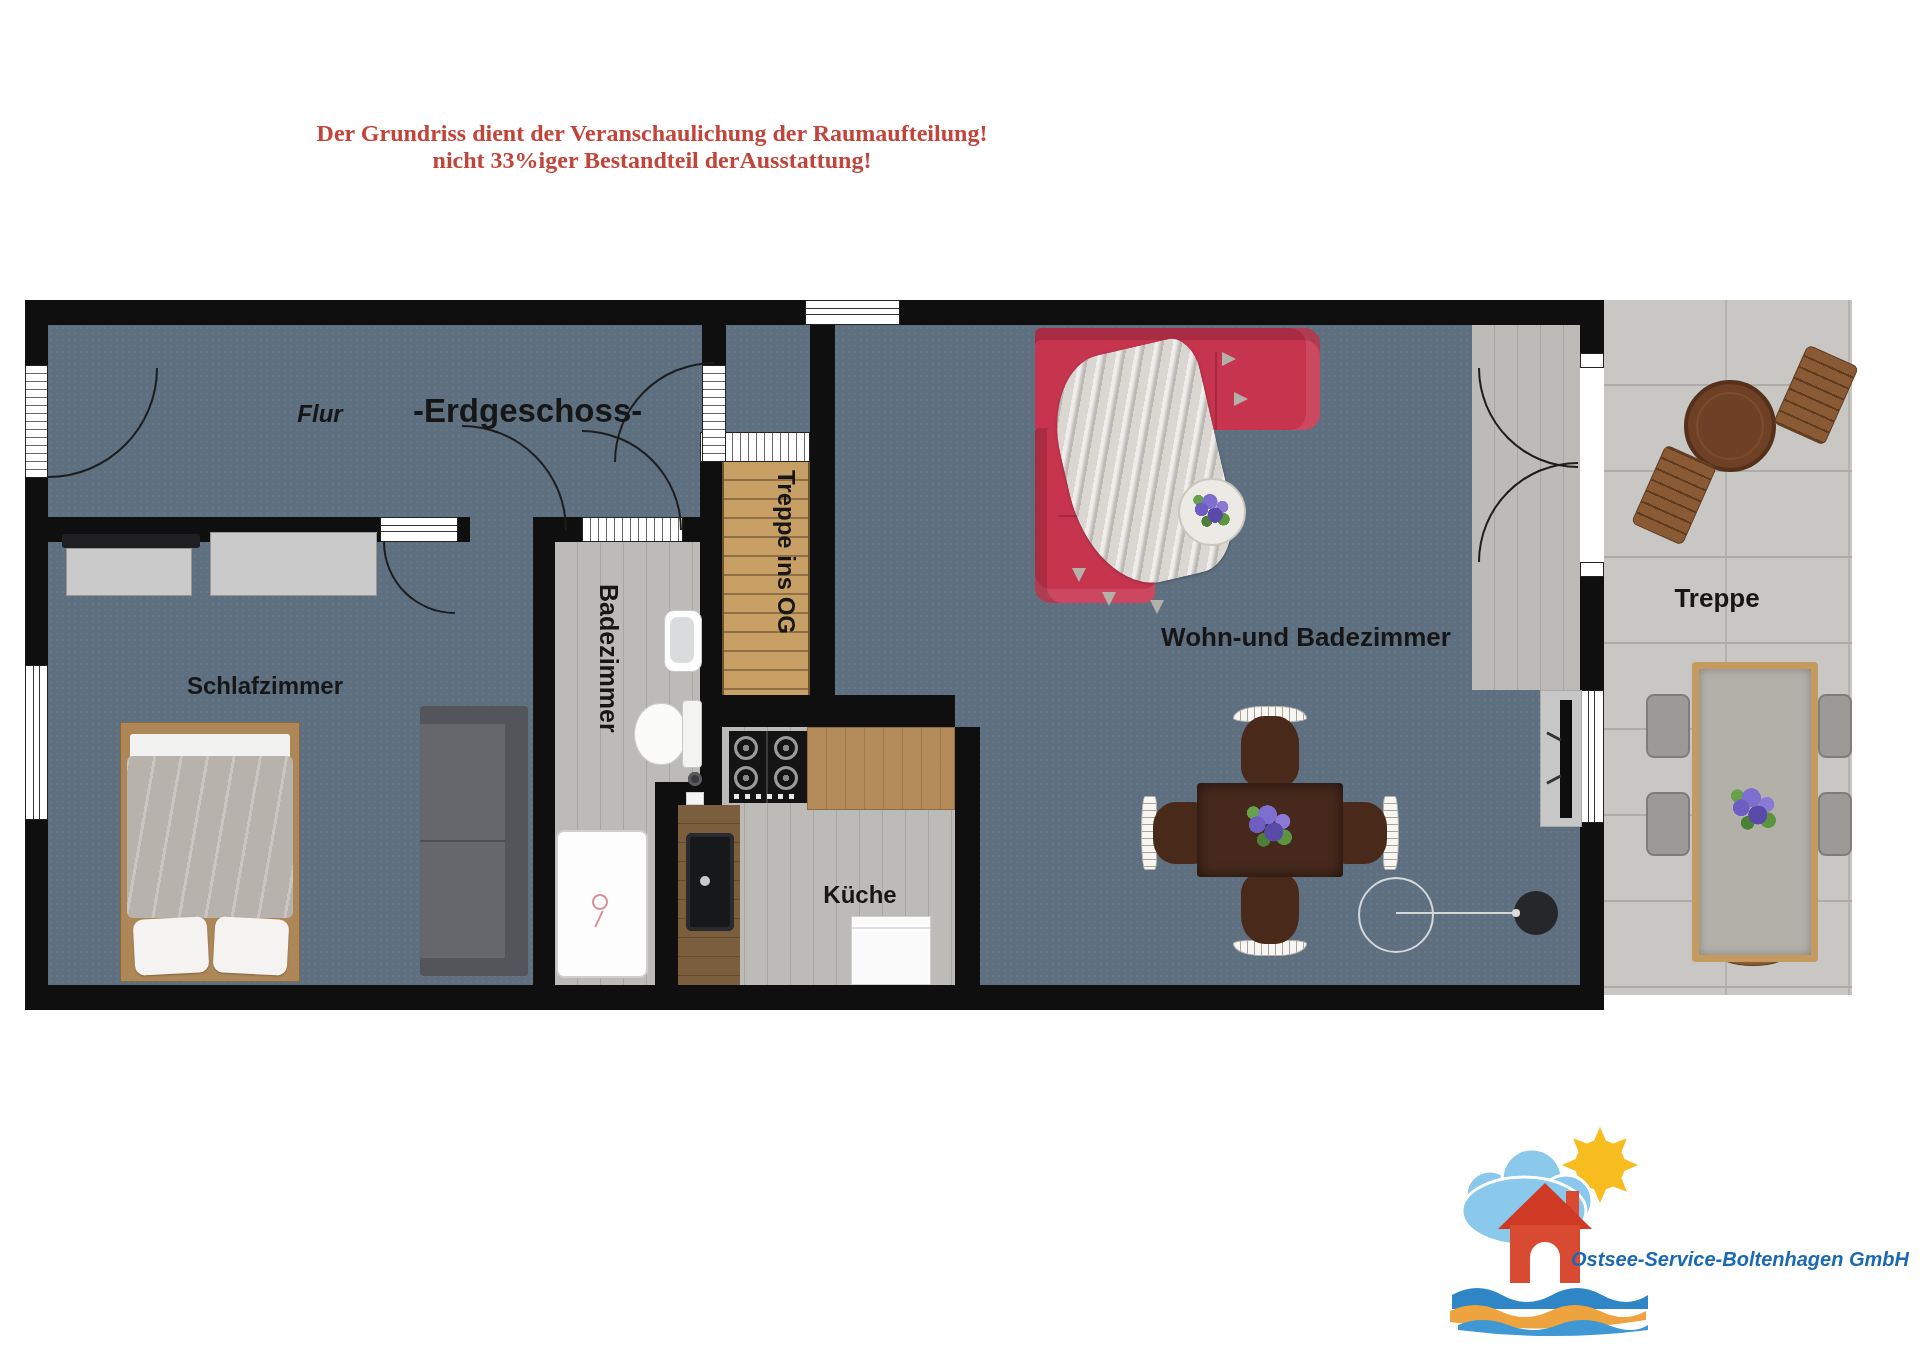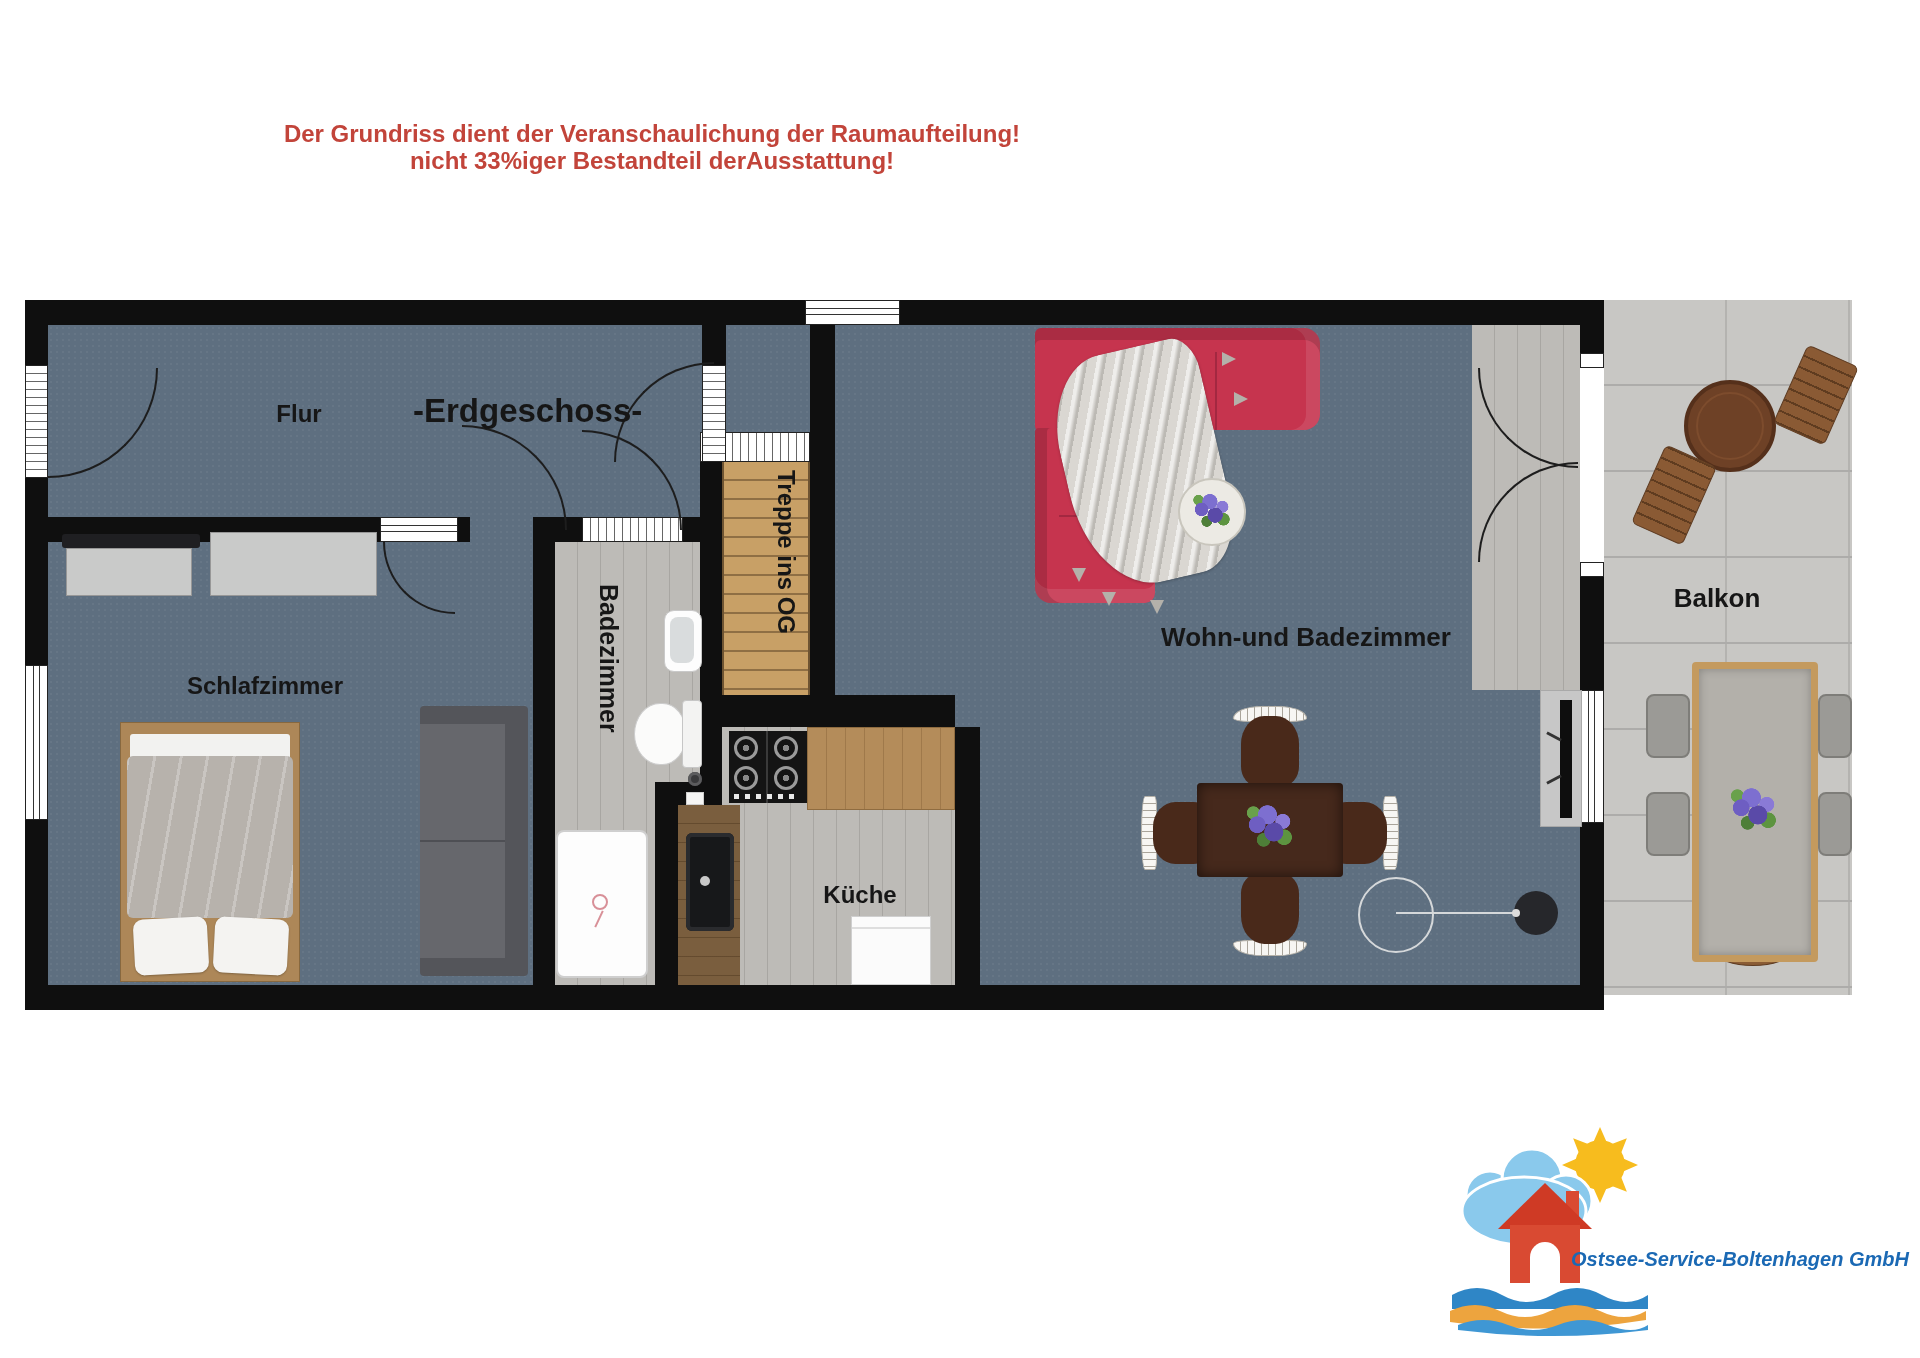--- a/index.html
+++ b/index.html
@@ -48,21 +48,21 @@
   .slat{background-color:#8a5a34;background-image:repeating-linear-gradient(to bottom,transparent 0 10px,rgba(60,35,15,.55) 10px 12px);border:1px solid #5f3c22;border-radius:6px;box-sizing:border-box;}
   .tassel{width:14px;height:14px;background:#b4b1aa;clip-path:polygon(50% 100%,0 0,100% 0);}
   .logo-name{color:#1c3e7c;font-weight:bold;font-size:62px;letter-spacing:4px;white-space:nowrap;}
   .logo-tag{color:#1b69b4;font-weight:bold;font-size:20px;text-align:center;white-space:nowrap;}
 </style>
 </head>
 <body>
 
 <div id="canvas">
 
-  <div class="abs disclaimer" style="left:252px;top:120px;width:800px;">
+  <div class="abs disclaimer" style="left:252px;top:120px;width:800px;font-family:Liberation Serif, serif;">
     <div>Der Grundriss dient der Veranschaulichung der Raumaufteilung!</div>
     <div>nicht 33%iger Bestandteil derAusstattung!</div>
   </div>
 
   <div class="abs floor-main" style="left:48px;top:325px;width:1532px;height:660px;"></div>
   <div class="abs floor-wood" style="left:555px;top:542px;width:145px;height:240px;"></div>
   <div class="abs floor-wood" style="left:555px;top:782px;width:100px;height:203px;"></div>
   <div class="abs floor-wood" style="left:722px;top:727px;width:233px;height:258px;"></div>
   <div class="abs floor-wood" style="left:678px;top:805px;width:44px;height:180px;"></div>
   <div class="abs floor-wood" style="left:1472px;top:325px;width:108px;height:365px;"></div>
@@ -185,28 +185,28 @@
 
   <div class="abs" style="left:1646px;top:694px;width:44px;height:64px;background:#9b9a96;border:2px solid #7e7d79;border-radius:8px;box-sizing:border-box;"></div>
   <div class="abs" style="left:1646px;top:792px;width:44px;height:64px;background:#9b9a96;border:2px solid #7e7d79;border-radius:8px;box-sizing:border-box;"></div>
   <div class="abs" style="left:1818px;top:694px;width:34px;height:64px;background:#9b9a96;border:2px solid #7e7d79;border-radius:8px;box-sizing:border-box;"></div>
   <div class="abs" style="left:1818px;top:792px;width:34px;height:64px;background:#9b9a96;border:2px solid #7e7d79;border-radius:8px;box-sizing:border-box;"></div>
   <div class="abs" style="left:1724px;top:908px;width:58px;height:42px;background:#9b9a96;border:2px solid #7e7d79;border-radius:8px;box-sizing:border-box;"></div>
   <div class="abs" style="left:1716px;top:938px;width:74px;height:28px;background:#8a5c35;border:1px solid #5f3c22;border-radius:0 0 60% 60%;box-sizing:border-box;"></div>
   <div class="abs" style="left:1692px;top:662px;width:126px;height:300px;background:#b3b0aa;border:7px solid #c49a5e;border-radius:4px;box-sizing:border-box;box-shadow:inset 0 0 10px rgba(0,0,0,.25);"></div>
   <div class="abs bouquet" style="left:1722px;top:778px;width:64px;height:66px;"></div>
 
-  <div class="abs lbl" style="left:243px;top:400px;width:112px;">Flur</div>
+  <div class="abs lbl" style="left:264px;top:400px;width:112px;font-style:italic;">Flur</div>
   <div class="abs title" style="left:413px;top:392px;">-Erdgeschoss-</div>
   <div class="abs lbl" style="left:145px;top:672px;width:240px;">Schlafzimmer</div>
   <div class="abs vlbl" style="left:594px;top:584px;">Badezimmer</div>
   <div class="abs vlbl" style="left:772px;top:470px;font-size:24px;">Treppe ins OG</div>
   <div class="abs lbl" style="left:780px;top:881px;width:160px;">Küche</div>
   <div class="abs lbl" style="left:1156px;top:622px;width:300px;font-size:26px;">Wohn-und Badezimmer</div>
-  <div class="abs lbl" style="left:1637px;top:583px;width:160px;font-size:26px;">Balkon</div>
+  <div class="abs lbl" style="left:1637px;top:583px;width:160px;font-size:26px;">Treppe</div>
 
   <div class="abs" style="left:1448px;top:1125px;width:200px;height:220px;">
     <svg width="200" height="220" viewBox="0 0 200 220">
       <g fill="#f7bc1e">
         <path d="M152,2 l7,16 h-14 z M152,78 l7,-16 h-14 z M114,40 l16,-7 v14 z M190,40 l-16,-7 v14 z"></path>
         <g transform="rotate(45 152 40)">
           <path d="M152,2 l7,16 h-14 z M152,78 l7,-16 h-14 z M114,40 l16,-7 v14 z M190,40 l-16,-7 v14 z"></path>
         </g>
         <circle cx="152" cy="40" r="25"></circle>
       </g>

